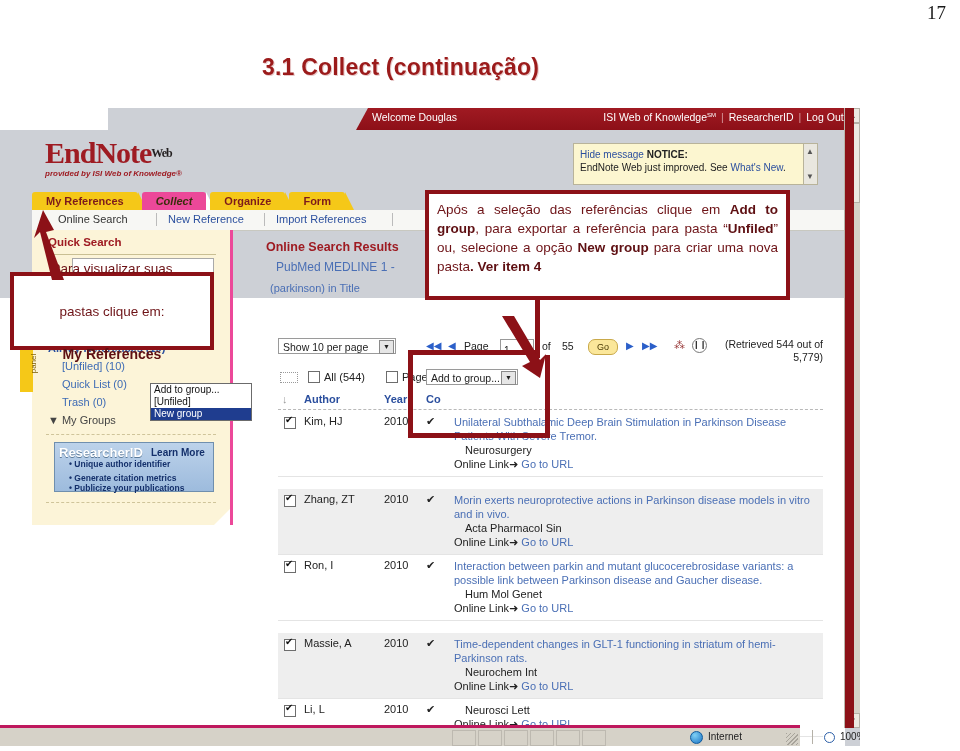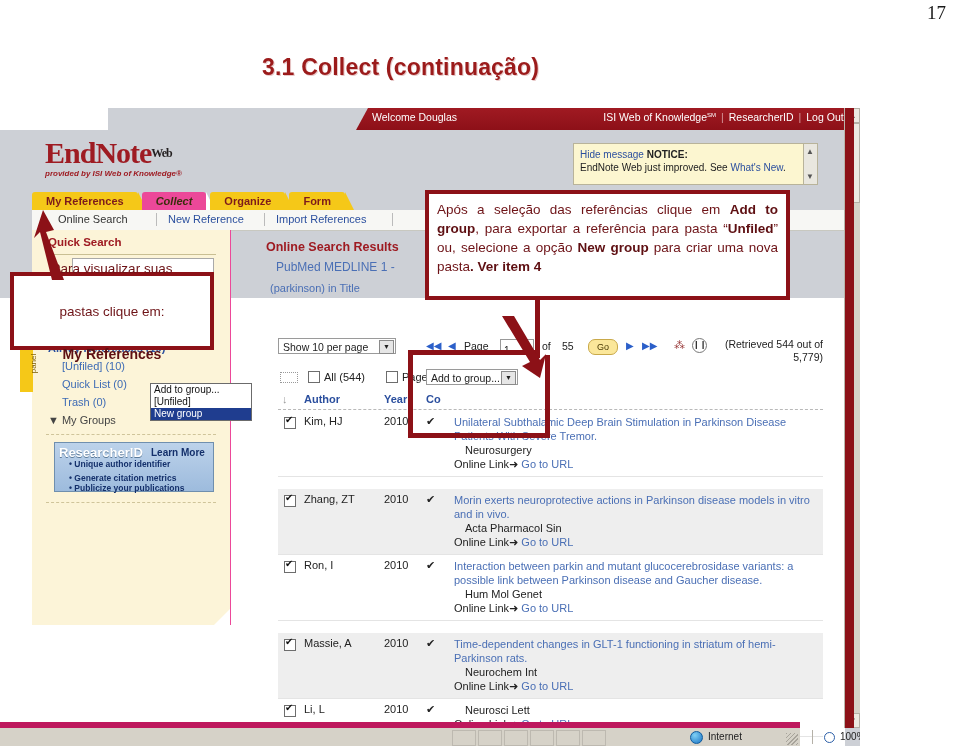--- a/index.html
+++ b/index.html
@@ -62,22 +62,22 @@
   .tab.active:after{border-bottom-color:#ffffff;}
 
   
   #subnav{position:absolute;left:32px;top:102px;width:813px;height:20px;background:#f7f7f4;
           border-bottom:1px solid #c8c8c0;}
   #subnav .it{position:absolute;top:3px;font-size:11px;color:#2b4f9e;}
   #subnav .it.cur{color:#333;}
   #subnav .vb{position:absolute;top:3px;width:1px;height:13px;background:#bbb;}
 
   
-  #leftpanel{position:absolute;left:32px;top:122px;width:198px;height:395px;background:#fcf4d8;
-             border-right:1px solid #ec4899;text-decoration:underline;}
+  #leftpanel{position:absolute;left:32px;top:122px;width:198px;height:295px;background:#fcf4d8;
+             border-right:3px solid #ec4899;text-decoration:underline;}
   #leftpanel:after{content:"";position:absolute;right:0;bottom:0;border-bottom:16px solid #ffffff;
              border-left:16px solid transparent;}
   .qsearch{position:absolute;left:16px;top:6px;font-size:11.5px;font-weight:bold;color:#9e1b22;}
   .qsearch-line{position:absolute;left:14px;top:24px;width:170px;height:1px;background:#c9bf93;}
   .qsearch-box{position:absolute;left:40px;top:28px;width:140px;height:16px;background:#fff;border:1px solid #a9a9a9;}
   #myrefs-head{position:absolute;left:16px;top:94px;font-size:11.5px;font-weight:bold;color:#9e1b22;}
   .treeitem{position:absolute;font-size:11px;white-space:nowrap;}
   #tree-all{left:16px;top:112px;font-weight:bold;color:#2b4f9e;}
   #tree-unfiled{left:30px;top:130px;color:#3d6bb5;}
   #tree-quick{left:30px;top:148px;color:#3d6bb5;}
@@ -149,21 +149,21 @@
   
   #vscroll{position:absolute;right:0;top:0;width:15px;height:620px;background:#d6d2c8;border-left:1px solid #b9b5ab;}
   #vscroll .btn{position:absolute;left:0;width:15px;height:15px;background:#ece9e1;border:1px solid #b4b0a6;
         box-sizing:border-box;font-size:8px;text-align:center;line-height:13px;color:#333;}
   #vscroll .btn.up{top:0;}
   #vscroll .btn.dn{bottom:0;}
   #vscroll .thumb{position:absolute;left:0;top:15px;width:15px;height:80px;background:#ece9e1;border:1px solid #b4b0a6;box-sizing:border-box;}
 
   
   #statusbar{position:absolute;left:0;bottom:0;width:800px;height:18px;background:#d6d2c8;
-             border-top:6px solid #be185d;font-size:10px;color:#222;}
+             border-top:3px solid #be185d;font-size:10px;color:#222;}
   #statusbar .cell{position:absolute;top:2px;height:14px;border:1px solid #bdb9b0;background:#d6d2c8;width:22px;}
   #globe{position:absolute;left:690px;top:3px;width:11px;height:11px;border-radius:50%;
          background:radial-gradient(circle at 35% 30%,#7fd0f5,#1b74c4);border:1px solid #0e5a9c;}
   #netlabel{position:absolute;left:708px;top:3px;}
   #zoomlabel{position:absolute;left:840px;top:3px;}
   #zoomicon{position:absolute;left:824px;top:4px;width:9px;height:9px;border:1.5px solid #2c5fa8;border-radius:50%;}
   #statusbar .div{position:absolute;top:2px;width:1px;height:14px;background:#b5b1a8;}
   #grip{position:absolute;right:2px;bottom:1px;width:12px;height:12px;
         background:repeating-linear-gradient(135deg,#a8a49b 0 1px,transparent 1px 3px);}
 

